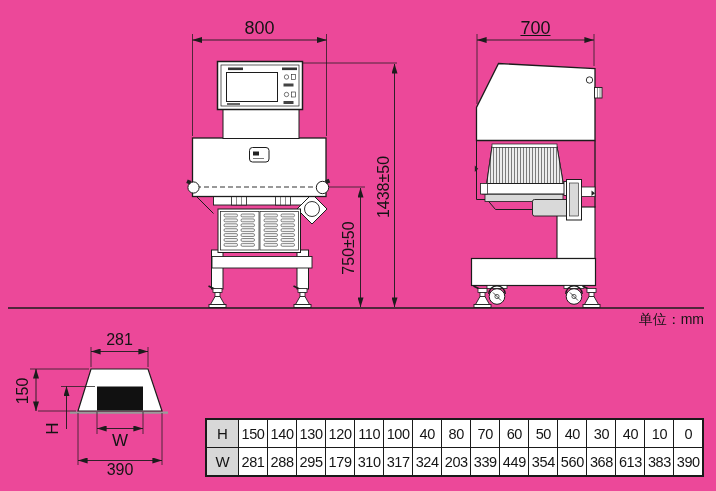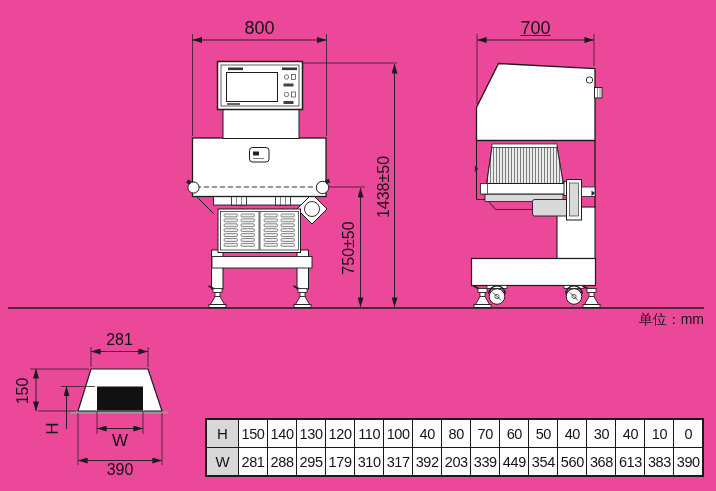--- a/index.html
+++ b/index.html
@@ -250,21 +250,21 @@
         <td>0</td>
       </tr>
       <tr>
         <td class="hd">W</td>
         <td>281</td>
         <td>288</td>
         <td>295</td>
         <td>179</td>
         <td>310</td>
         <td>317</td>
-        <td>392</td>
+        <td>324</td>
         <td>203</td>
         <td>339</td>
         <td>449</td>
         <td>354</td>
         <td>560</td>
         <td>368</td>
         <td>613</td>
         <td>383</td>
         <td>390</td>
       </tr>

